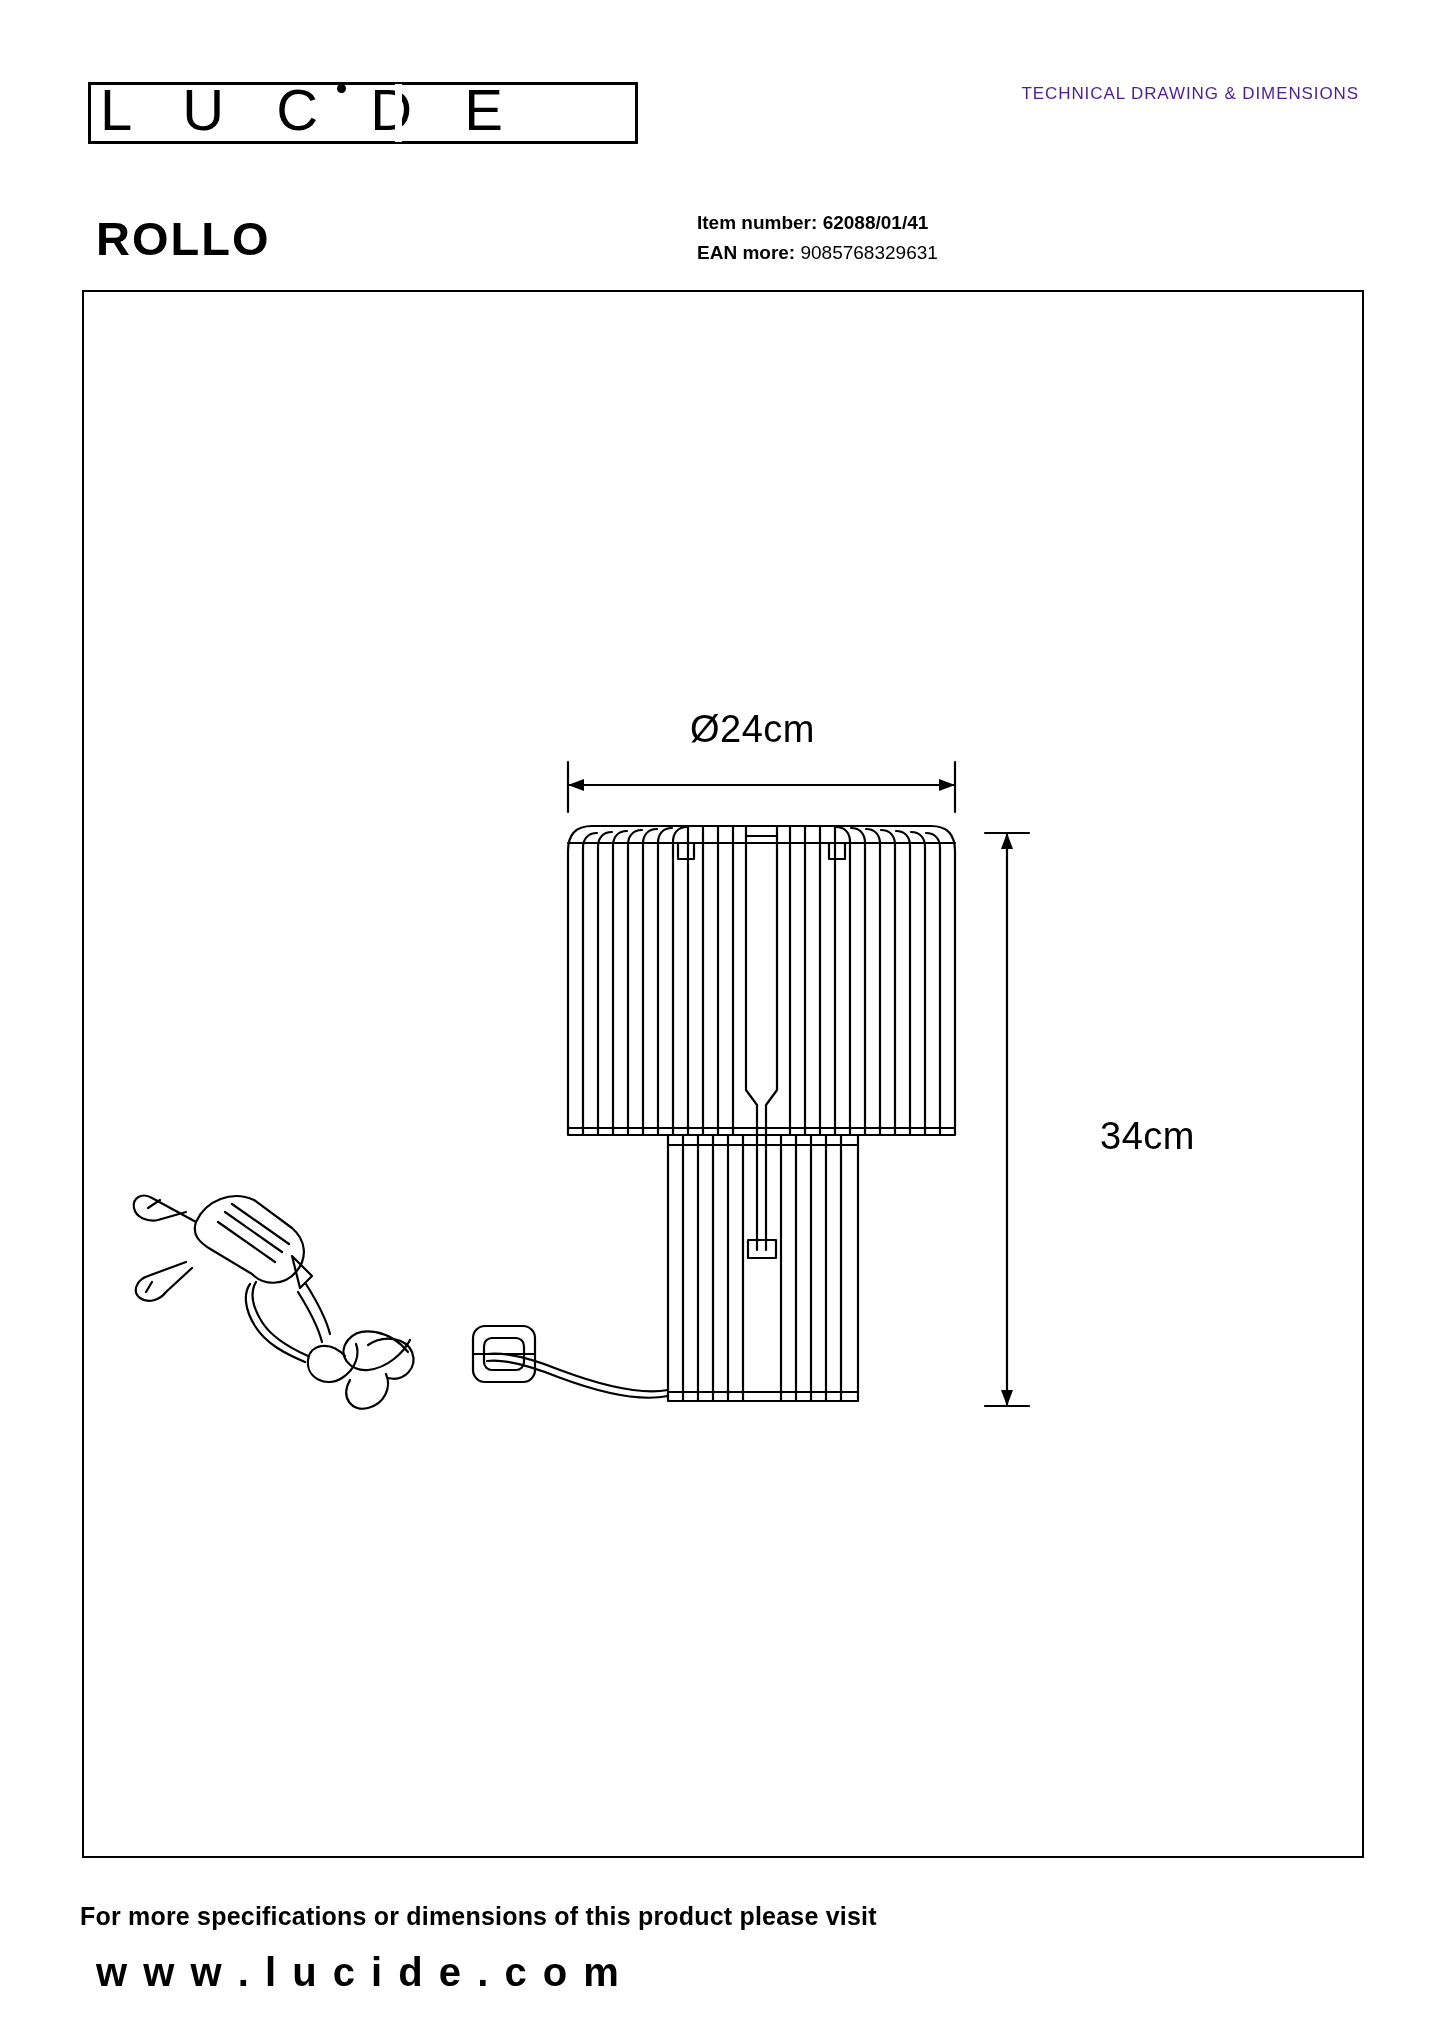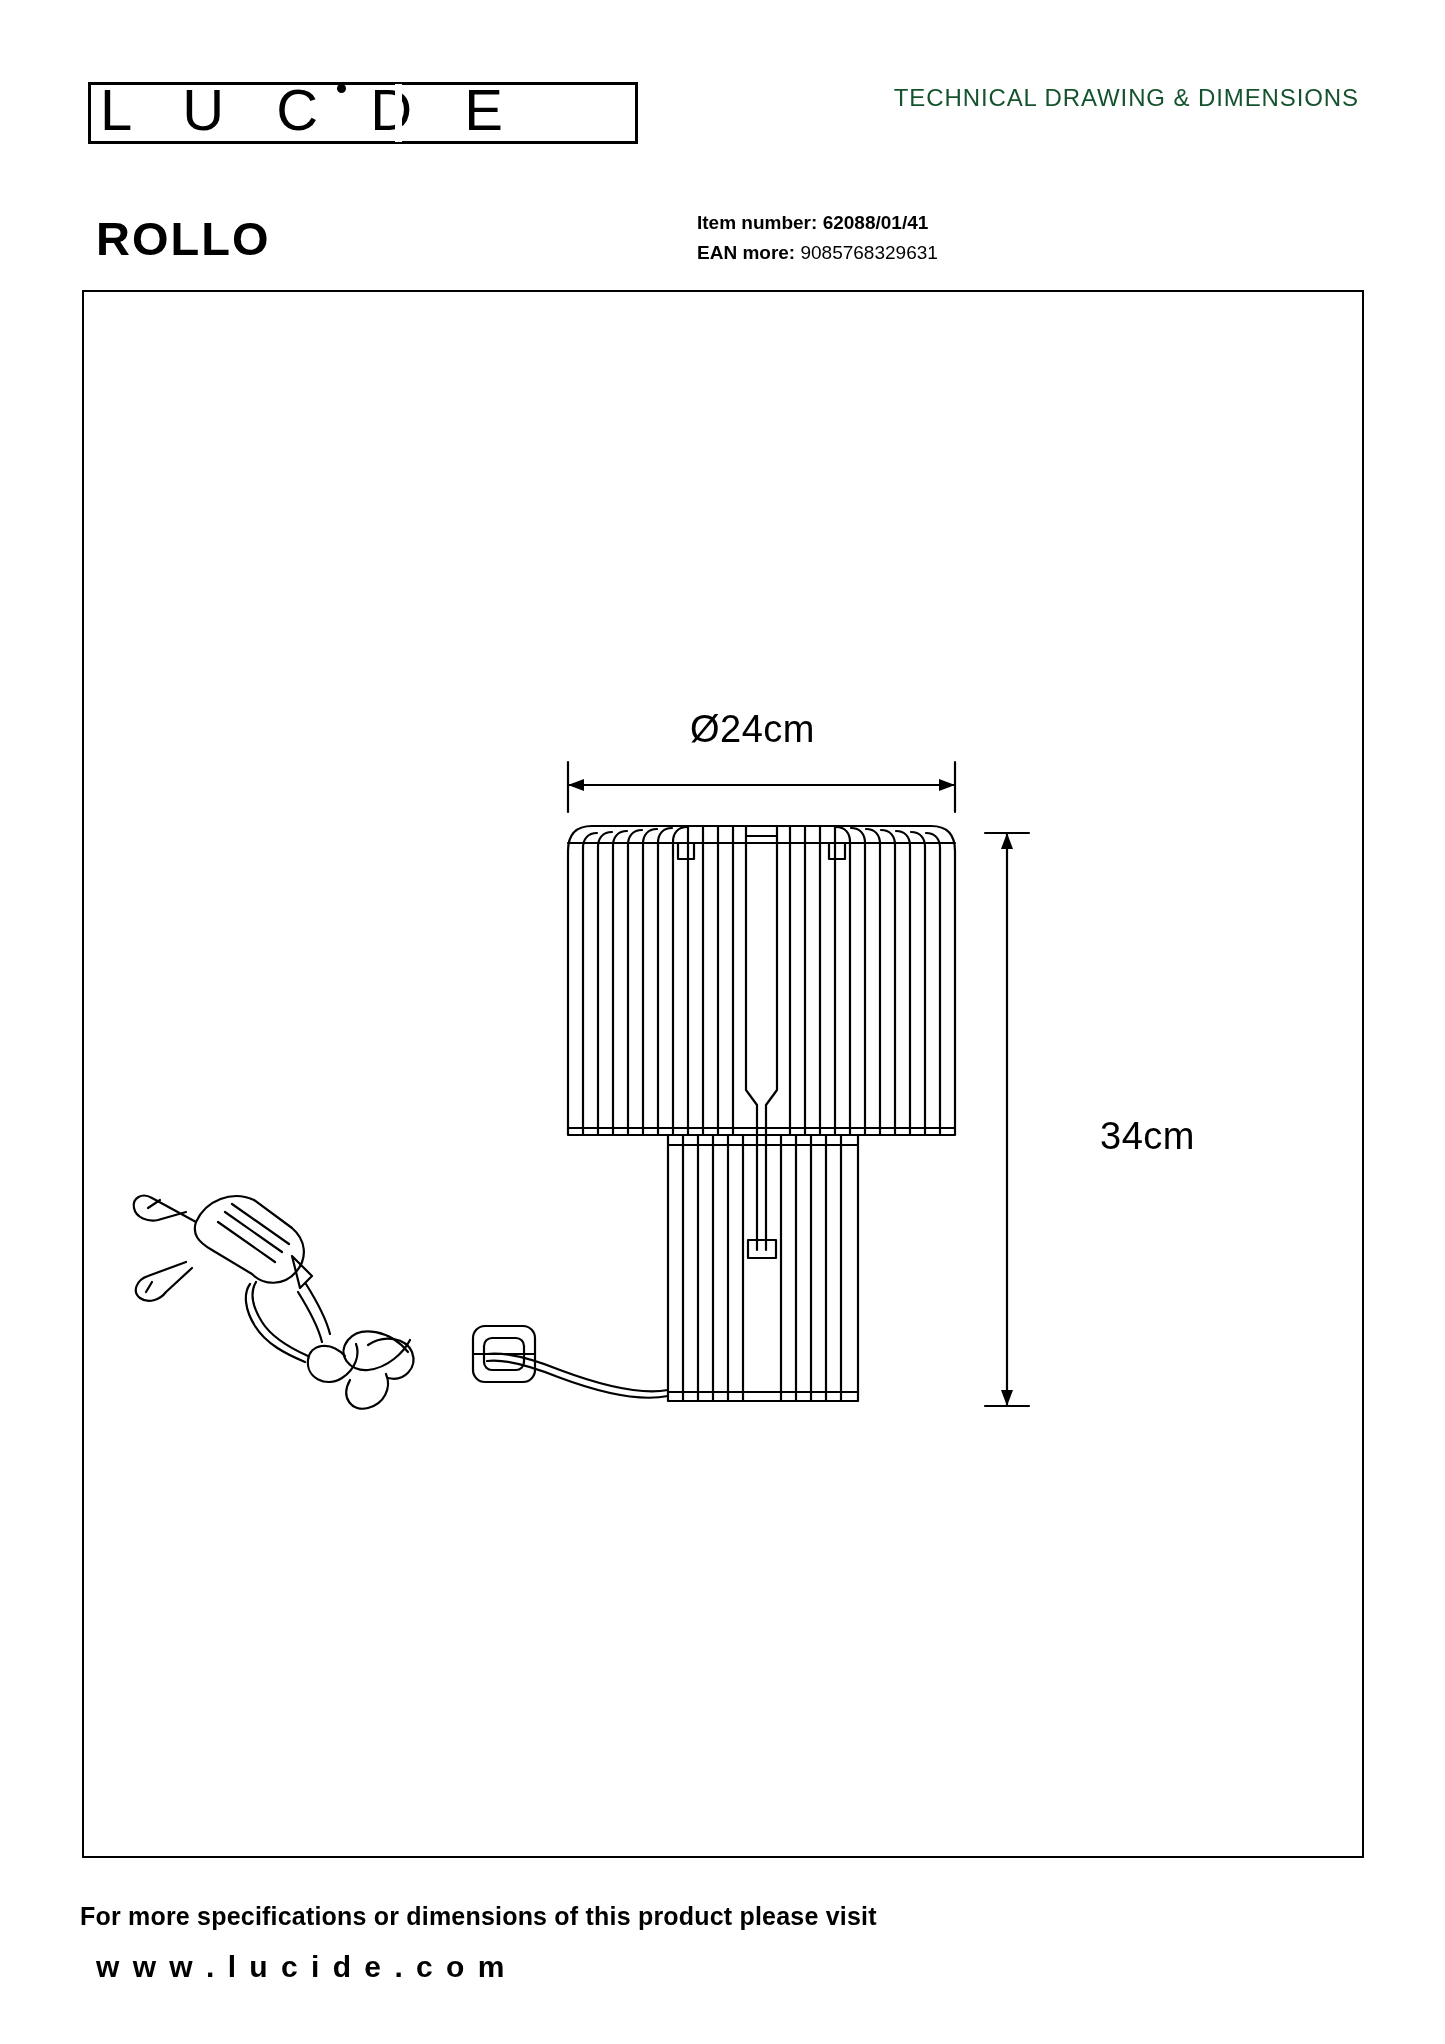--- a/index.html
+++ b/index.html
@@ -59,23 +59,23 @@
     top: 84px;
     width: 7px;
     height: 58px;
     background: #ffffff;
   }
 
   .header-right {
     position: absolute;
     right: 86px;
     top: 84px;
-    font-size: 24px;
+    font-size: 17px;
     letter-spacing: 0.9px;
-    color: #14532d;
+    color: #4c1d95;
     white-space: nowrap;
   }
 
   .product-title {
     position: absolute;
     left: 96px;
     top: 211px;
     font-size: 47px;
     font-weight: bold;
     letter-spacing: 2px;
@@ -109,21 +109,21 @@
     left: 80px;
     top: 1902px;
     font-size: 25px;
     font-weight: bold;
     letter-spacing: 0.2px;
   }
   .footer-line2 {
     position: absolute;
     left: 96px;
     top: 1950px;
-    font-size: 30px;
+    font-size: 40px;
     font-weight: bold;
     letter-spacing: 2.5px;
   }
 
   
   .dim-width-label {
     position: absolute;
     left: 690px;
     top: 708px;
     font-size: 38px;

